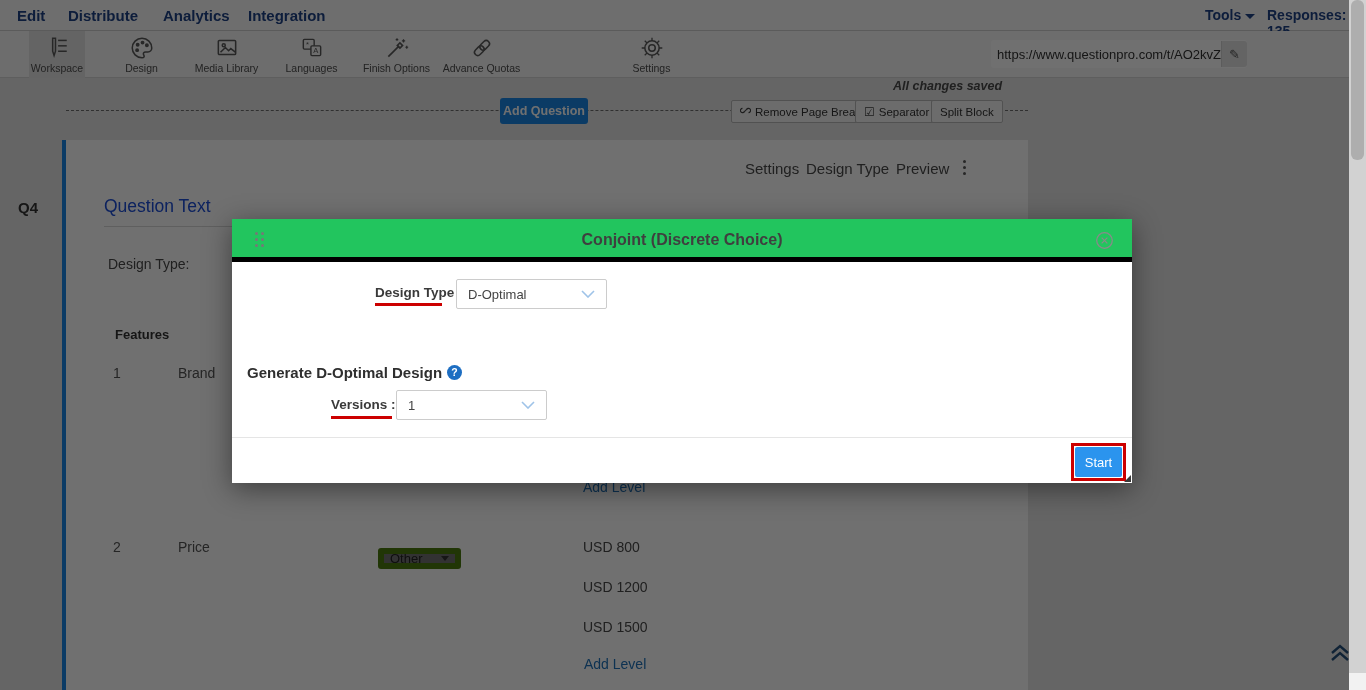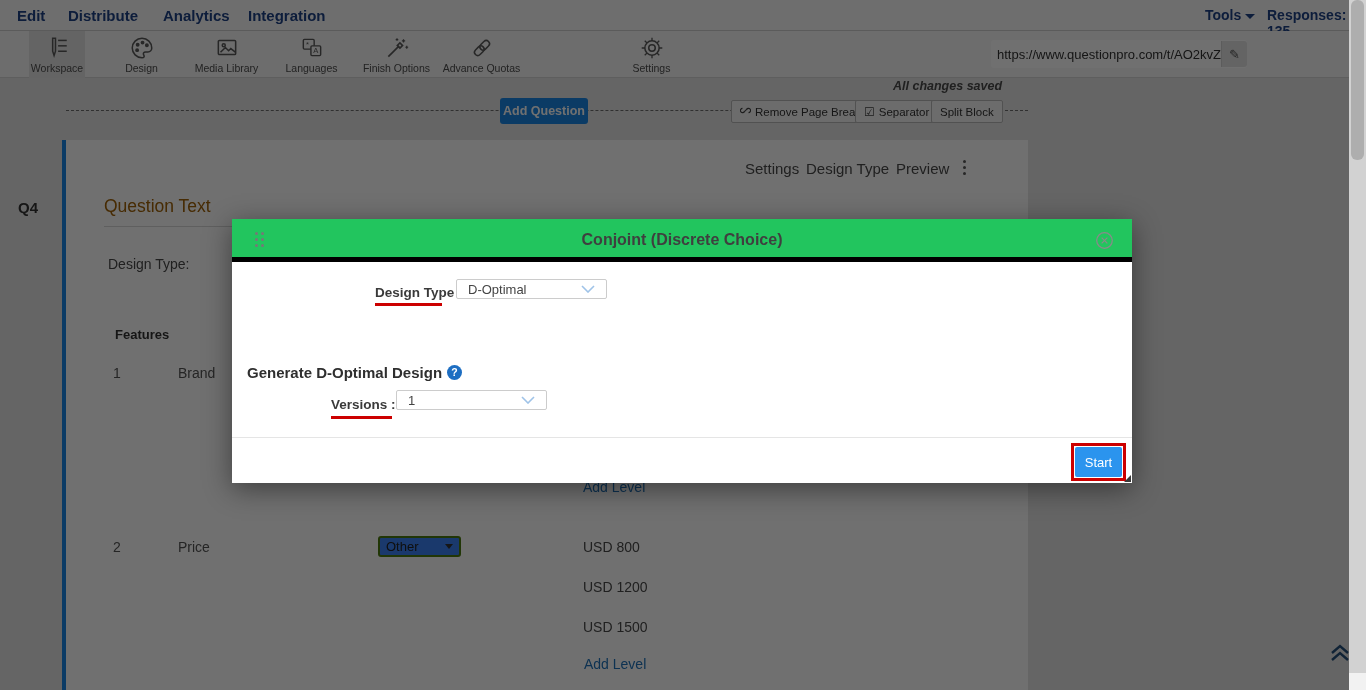--- a/index.html
+++ b/index.html
@@ -32,48 +32,48 @@
   .pb-btn { position:absolute; top:100px; height:23px; background:#f6f6f6; border:1px solid #b9b9b9; border-radius:2px; font-size:11.5px; color:#333; display:flex; align-items:center; justify-content:center; gap:4px; padding:0 8px; z-index:2; cursor:pointer; white-space:nowrap; }
   .cb-glyph { font-size:12px; color:#444; }
 
   
   .card { position:absolute; left:66px; top:140px; width:962px; height:550px; background:#ffffff; z-index:1; }
   .blue-bar { position:absolute; left:62px; top:140px; width:4px; height:550px; background:#1b87e6; z-index:1; }
   .q-label { position:absolute; left:18px; top:199px; font-size:15px; font-weight:700; color:#333; z-index:1; }
   .q-header-link { position:absolute; top:160px; font-size:15px; color:#4a4a4a; z-index:1; cursor:pointer; }
   .kebab { position:absolute; left:963px; top:157px; z-index:1; font-size:17px; color:#5a5a5a; letter-spacing:0; line-height:7px; cursor:pointer; }
   .kebab span { display:block; width:3px; height:3px; border-radius:50%; background:#5a5a5a; margin:3px 0; }
-  .q-text-ph { position:absolute; left:104px; top:196px; font-size:17.5px; color:#a16207; z-index:1; cursor:text; }
+  .q-text-ph { position:absolute; left:104px; top:196px; font-size:17.5px; color:#1d4ed8; z-index:1; cursor:text; }
   .q-text-line { position:absolute; left:104px; top:226px; width:826px; border-top:1px solid #d8d8d8; z-index:1; }
   .design-type-lbl { position:absolute; left:108px; top:256px; font-size:14px; color:#4a4a4a; z-index:1; }
   .features-lbl { position:absolute; left:115px; top:327px; font-size:13px; font-weight:700; color:#333; z-index:1; }
   .feat-num { position:absolute; left:113px; font-size:14px; color:#555; z-index:1; }
   .feat-name { position:absolute; left:178px; font-size:14px; color:#555; z-index:1; }
   .add-level { position:absolute; left:583px; font-size:14px; color:#2073bb; z-index:1; cursor:pointer; }
   .level-val { position:absolute; left:583px; font-size:14px; color:#4a4a4a; z-index:1; }
-  .other-select { position:absolute; left:378px; top:536px; width:83px; height:21px; border:2px solid #4d7c0f; border-radius:3px; background:#3b82f6; font-size:13px; color:#222; display:flex; align-items:center; padding:0 6px; z-index:1; cursor:pointer; }
+  .other-select { position:absolute; left:378px; top:548px; width:83px; height:21px; border:6px solid #4d7c0f; border-radius:3px; background:#737373; font-size:13px; color:#222; display:flex; align-items:center; padding:0 6px; z-index:1; cursor:pointer; }
   .other-select .tri { margin-left:auto; width:0; height:0; border-left:4px solid transparent; border-right:4px solid transparent; border-top:5px solid #333; }
   .scroll-top { position:absolute; left:1328px; top:642px; z-index:1; cursor:pointer; }
 
   
   .overlay { position:absolute; left:0; top:0; width:1349px; height:690px; background:rgba(0,0,0,0.56); z-index:50; }
   .scrollbar { position:absolute; left:1349px; top:0; width:17px; height:690px; background:#d2d2d2; z-index:60; }
   .scroll-thumb { position:absolute; left:2px; top:0; width:13px; height:160px; background:#aeaeae; border-radius:6px; cursor:grab; }
   .scroll-corner { position:absolute; left:0; top:673px; width:17px; height:17px; background:#f2f2f2; }
 
   
   .modal { position:absolute; left:232px; top:219px; width:900px; height:264px; background:#fff; z-index:100; box-shadow:0 6px 26px rgba(0,0,0,0.45); }
   .modal-header { position:absolute; left:0; top:0; width:100%; height:43px; background:#22c55e; border-bottom:5px solid #000000; }
   .drag-handle { position:absolute; left:23px; top:13px; display:grid; grid-template-columns:3px 3px; gap:3px; cursor:move; }
   .drag-handle span { width:3px; height:3px; border-radius:50%; background:#777; }
   .modal-title { position:absolute; left:0; top:12px; width:100%; text-align:center; font-size:16px; font-weight:700; color:#3f3f3f; }
   .modal-close { position:absolute; right:18px; top:12px; cursor:pointer; }
   .m-lbl { position:absolute; font-weight:700; color:#3a3a3a; font-size:13.5px; }
   .red-underline { position:absolute; height:3px; background:#cc0000; }
-  .m-select { position:absolute; width:151px; height:20px; border:1px solid #ccc; border-radius:2px; background:#fff; font-size:13px; color:#444; display:flex; align-items:center; padding:0 11px; cursor:pointer; }
+  .m-select { position:absolute; width:151px; height:30px; border:1px solid #ccc; border-radius:2px; background:#fff; font-size:13px; color:#444; display:flex; align-items:center; padding:0 11px; cursor:pointer; }
   .m-select svg { margin-left:auto; }
   .gen-lbl { position:absolute; left:15px; top:145px; font-size:15px; font-weight:700; color:#2f2f2f; }
   .help-icon { display:inline-block; width:15px; height:15px; border-radius:50%; background:#1d6ec2; color:#fff; font-size:10.5px; font-weight:700; text-align:center; line-height:15px; vertical-align:2px; margin-left:5px; cursor:pointer; }
   .modal-footer { position:absolute; left:0; top:218px; width:100%; height:46px; border-top:1px solid #e5e5e5; background:#fff; }
   .start-annotation { position:absolute; left:839px; top:224px; border:3px solid #cc0000; padding:1px; }
   .start-btn { width:47px; height:30px; background:#2b94ee; color:#fff; font-size:13px; border:0; border-radius:2px; cursor:pointer; font-family:"Liberation Sans",sans-serif; }
   .resize-grip { position:absolute; right:1px; bottom:1px; width:0; height:0; border-left:7px solid transparent; border-bottom:7px solid #3a3a3a; }
 </style>
 </head>
 <body>

